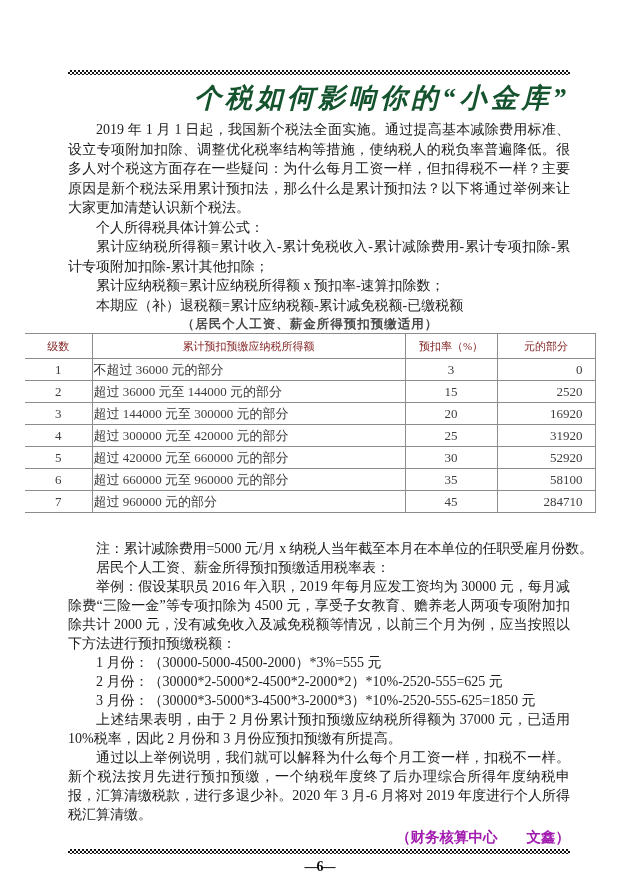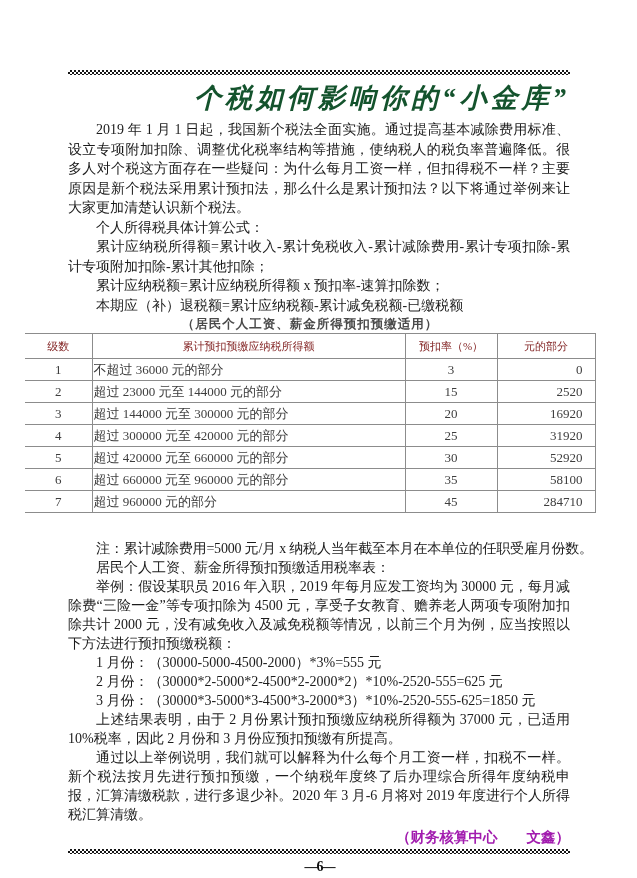--- a/index.html
+++ b/index.html
@@ -109,21 +109,21 @@
       </thead>
       <tbody>
         <tr>
           <td>1</td>
           <td>不超过 36000 元的部分</td>
           <td>3</td>
           <td>0</td>
         </tr>
         <tr>
           <td>2</td>
-          <td>超过 23000 元至 144000 元的部分</td>
+          <td>超过 36000 元至 144000 元的部分</td>
           <td>15</td>
           <td>2520</td>
         </tr>
         <tr>
           <td>3</td>
           <td>超过 144000 元至 300000 元的部分</td>
           <td>20</td>
           <td>16920</td>
         </tr>
         <tr>

